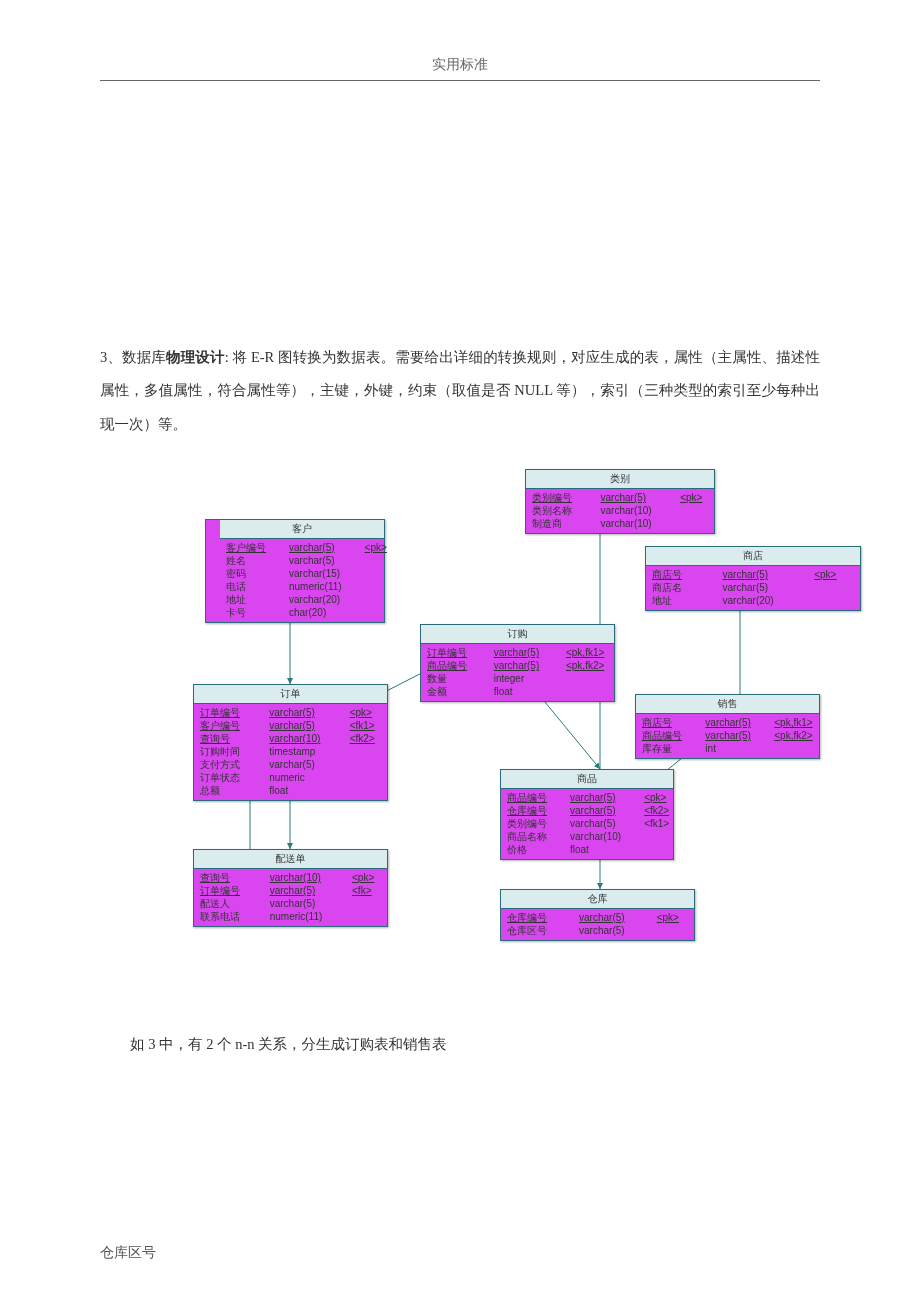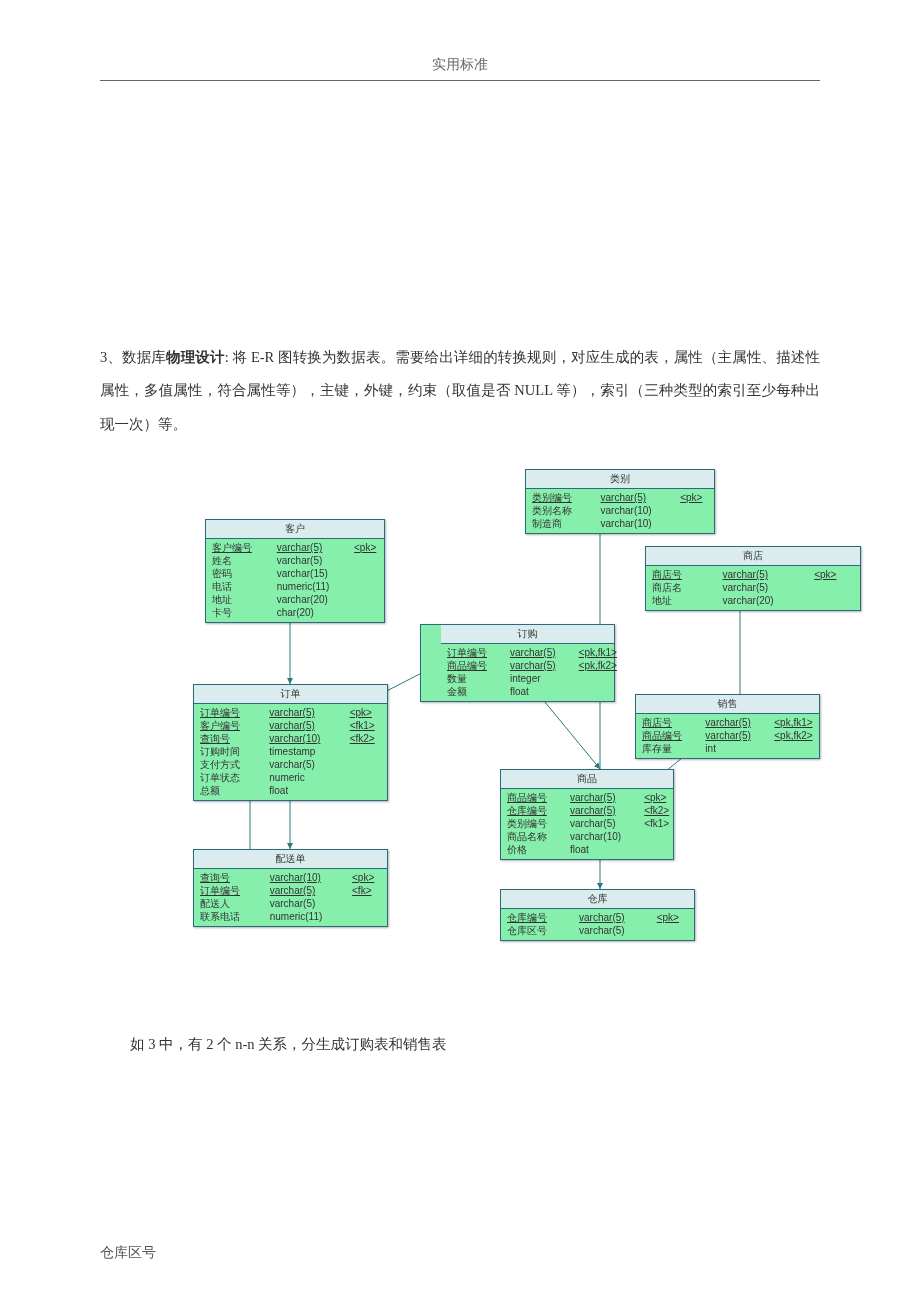--- a/index.html
+++ b/index.html
@@ -42,21 +42,21 @@
     font-family: "SimSun", "宋体", sans-serif;
     font-size: 10px;
   }
   .diagram-wrap svg {
     position: absolute;
     left: 0; top: 0;
     width: 100%; height: 100%;
   }
   .tbl {
     position: absolute;
-    background: #86efac;
+    background: #d946ef;
     border: 1px solid #2a6a7a;
     box-shadow: 1px 1px 2px rgba(0,0,0,0.3);
   }
   .tbl .title {
     text-align: center;
     font-size: 10px;
     padding: 2px 2px;
     border-bottom: 1px solid #2a6a7a;
     background: #dbecef;
   }
@@ -133,21 +133,21 @@
           <span class="u">&lt;pk&gt;</span>
           <span>类别名称</span>
           <span>varchar(10)</span>
           <span></span>
           <span>制造商</span>
           <span>varchar(10)</span>
           <span></span>
         </div>
     </div>
 
-    <div class="tbl" style="left:105px; top:50px; width:180px;">
+    <div class="tbl" style="left:105px; top:50px; width:180px;padding-left:14px;">
       <div class="title">客户</div>
       <div class="rows">
           <span class="u">客户编号</span>
           <span class="u">varchar(5)</span>
           <span class="u">&lt;pk&gt;</span>
           <span>姓名</span>
           <span>varchar(5)</span>
           <span></span>
           <span>密码</span>
           <span>varchar(15)</span>
@@ -172,21 +172,21 @@
           <span class="u">&lt;pk&gt;</span>
           <span>商店名</span>
           <span>varchar(5)</span>
           <span></span>
           <span>地址</span>
           <span>varchar(20)</span>
           <span></span>
         </div>
     </div>
 
-    <div class="tbl" style="left:320px; top:155px; width:195px;padding-left:20px;">
+    <div class="tbl" style="left:320px; top:155px; width:195px;">
       <div class="title">订购</div>
       <div class="rows">
           <span class="u">订单编号</span>
           <span class="u">varchar(5)</span>
           <span class="u">&lt;pk,fk1&gt;</span>
           <span class="u">商品编号</span>
           <span class="u">varchar(5)</span>
           <span class="u">&lt;pk,fk2&gt;</span>
           <span>数量</span>
           <span>integer</span>

